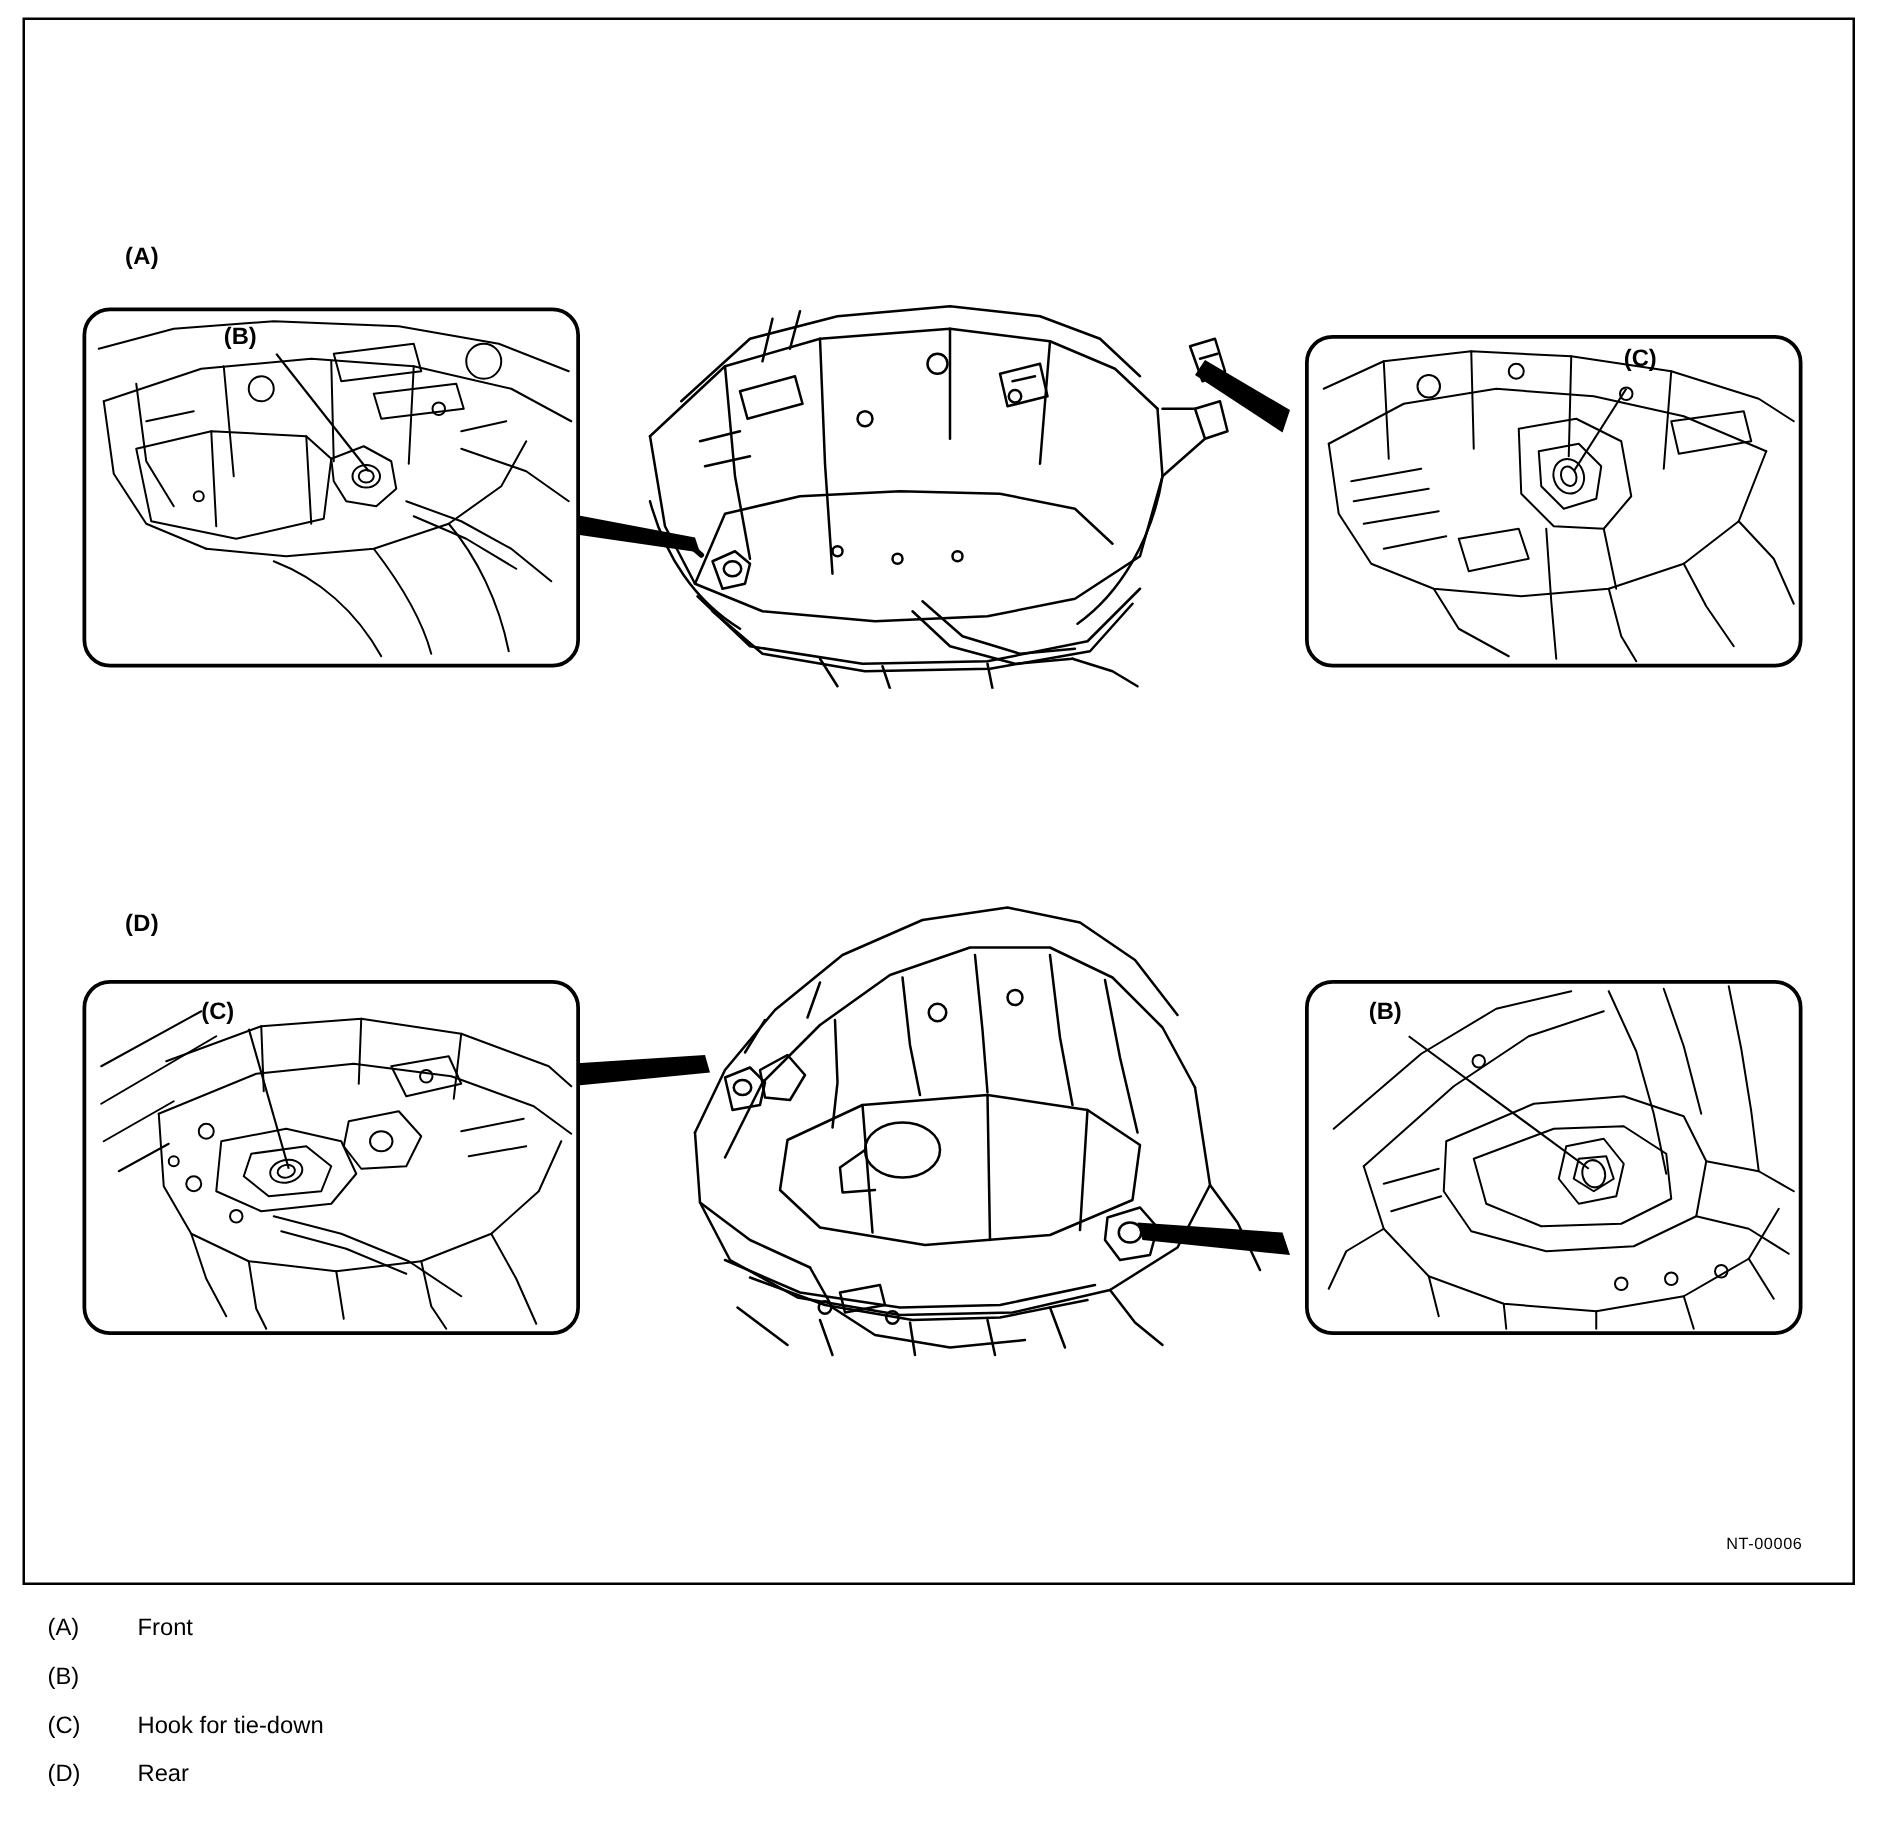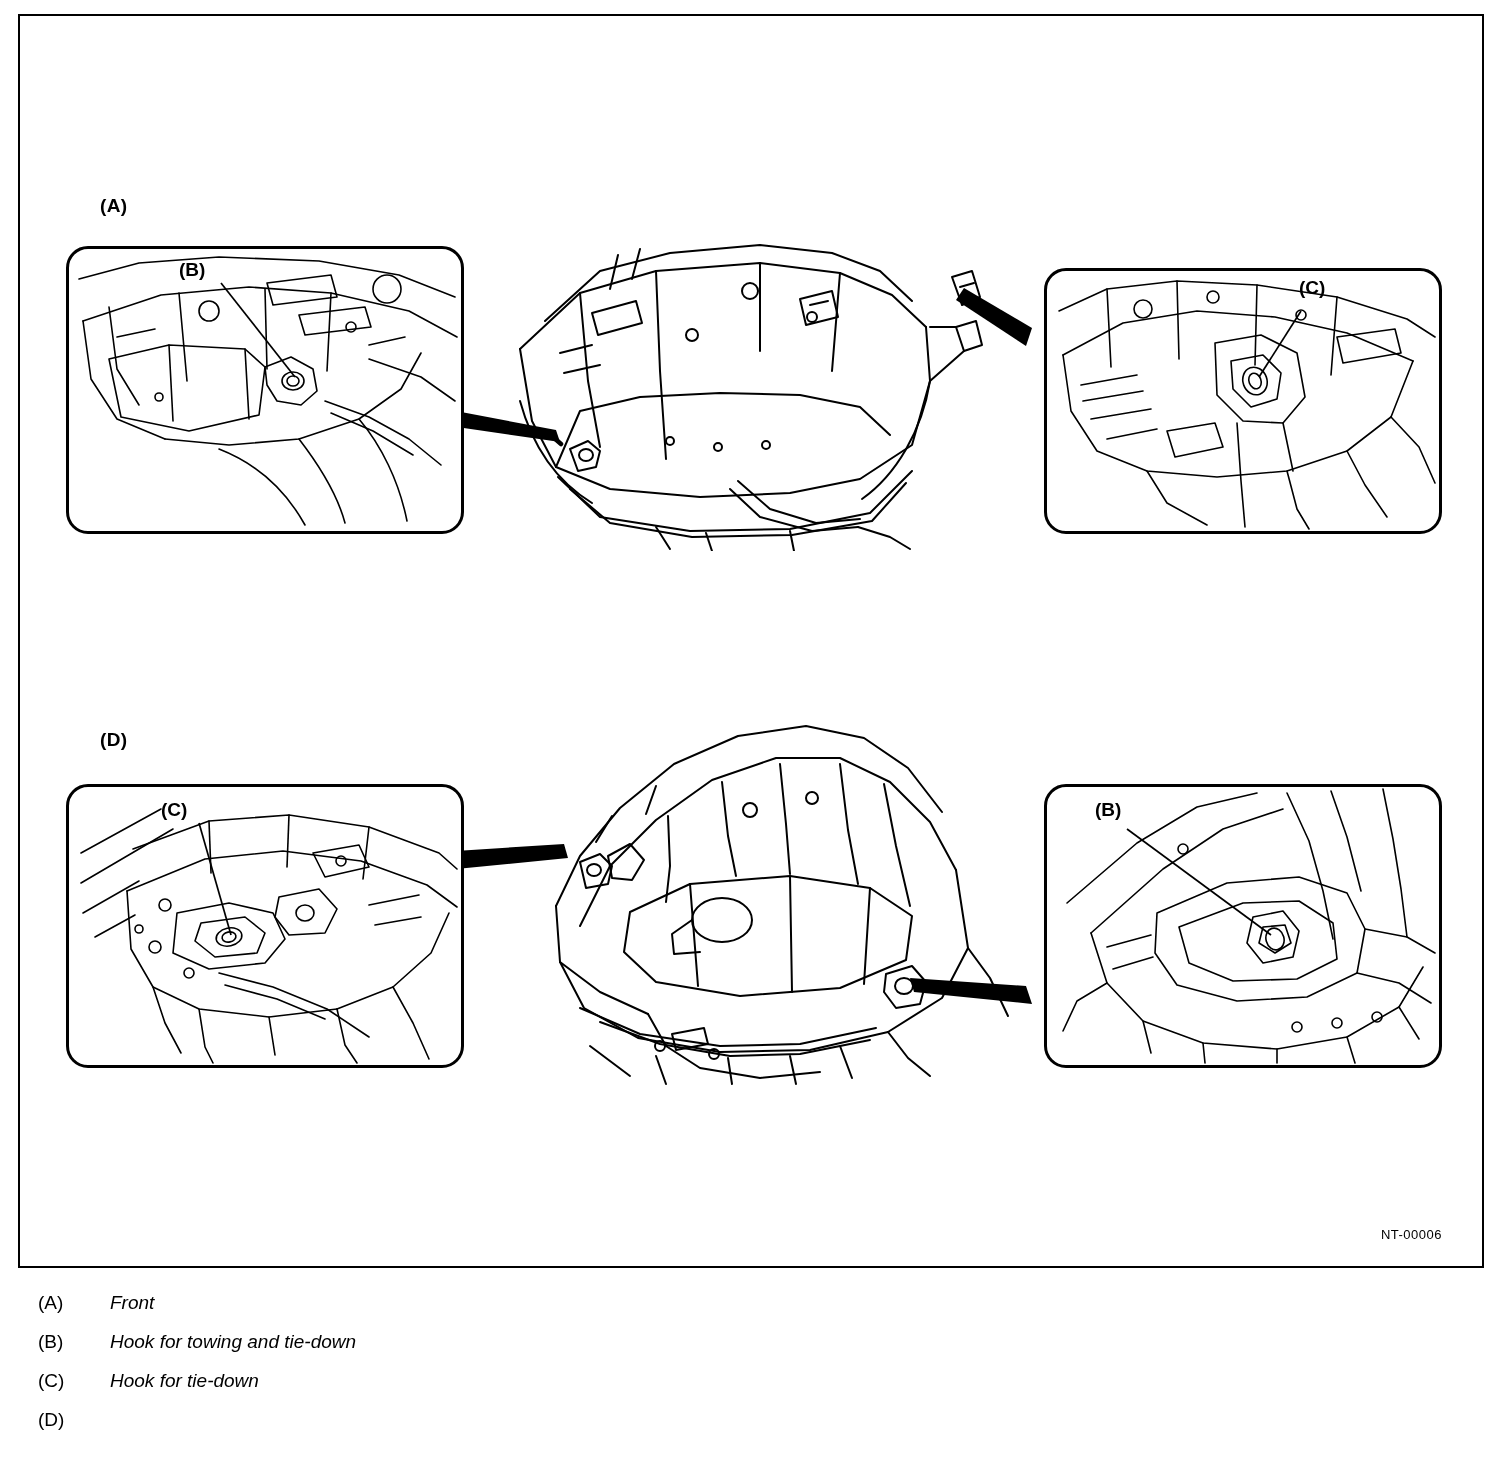--- a/index.html
+++ b/index.html
@@ -80,21 +80,20 @@
     align-items: baseline;
     height: 39px;
     font-size: 19px;
   }
   .legend-key {
     width: 72px;
     flex: 0 0 72px;
   }
   .legend-text {
     flex: 1 1 auto;
-    font-style: italic;
   }
   svg { display: block; }
   .ln { fill: none; stroke: #000; stroke-width: 2; stroke-linecap: round; stroke-linejoin: round; }
   .ln-thin { fill: none; stroke: #000; stroke-width: 1.6; stroke-linecap: round; stroke-linejoin: round; }
   .ln-thick { fill: none; stroke: #000; stroke-width: 4.5; stroke-linecap: round; stroke-linejoin: round; }
   .ln-lead { fill: none; stroke: #000; stroke-width: 1.7; }
   .blk { fill: #000; }
   .inner-label {
     position: absolute;
     font-size: 19px;
@@ -404,24 +403,24 @@
     <div class="figure-code">NT-00006</div>
   </div>
 
   <div class="legend">
     <div class="legend-row">
       <span class="legend-key">(A)</span>
       <span class="legend-text">Front</span>
     </div>
     <div class="legend-row">
       <span class="legend-key">(B)</span>
-      <span class="legend-text">Hook for towing and tie-down</span>
     </div>
     <div class="legend-row">
       <span class="legend-key">(C)</span>
       <span class="legend-text">Hook for tie-down</span>
     </div>
     <div class="legend-row">
       <span class="legend-key">(D)</span>
+      <span class="legend-text">Rear</span>
     </div>
   </div>
 
 </div>
 
 </body></html>

